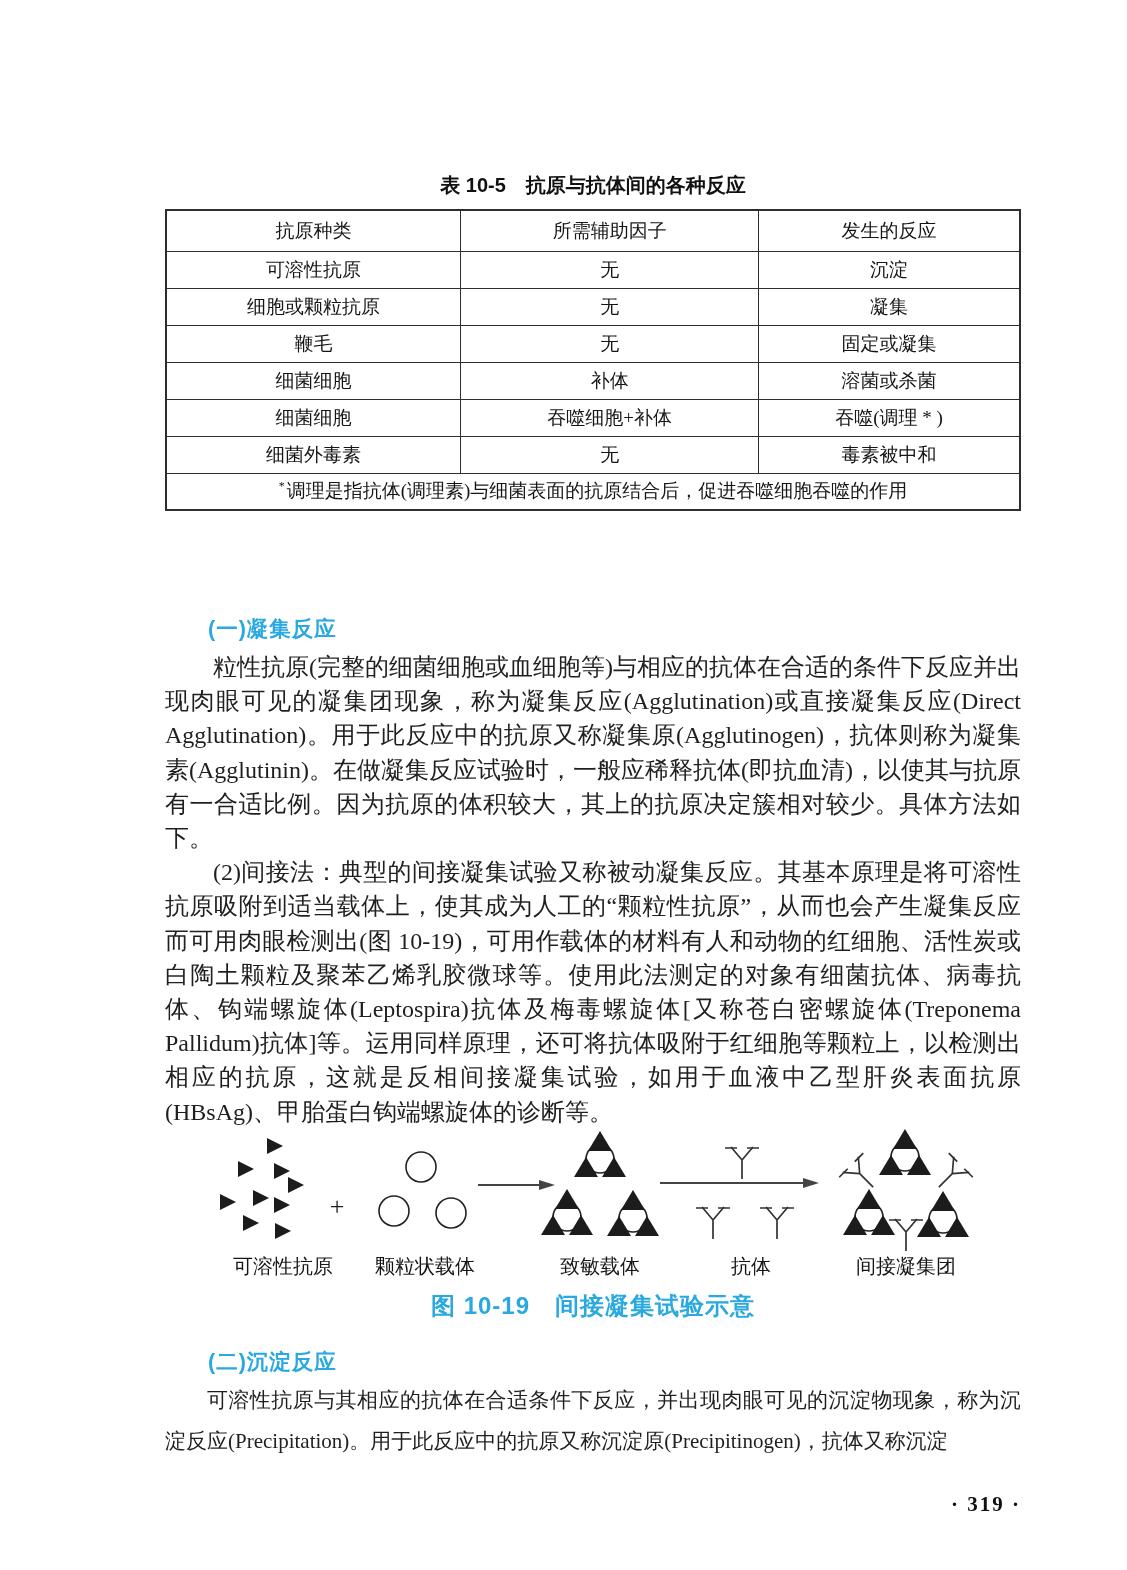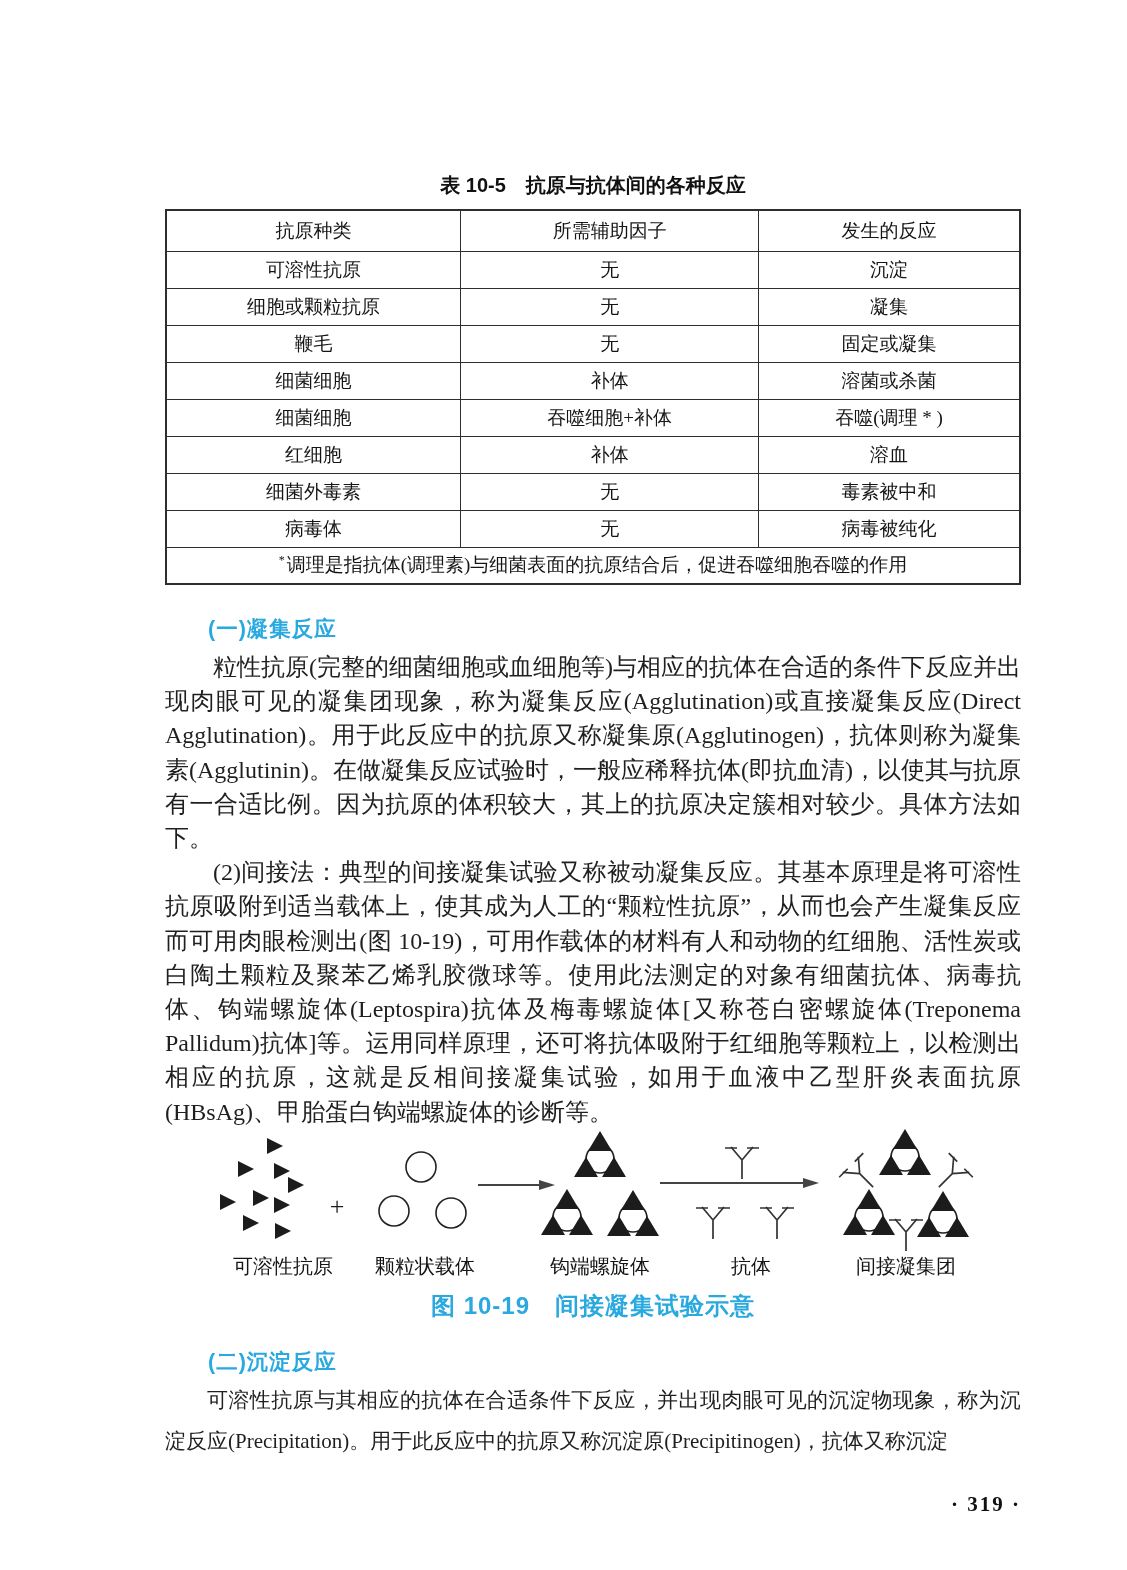--- a/index.html
+++ b/index.html
@@ -103,33 +103,23 @@
         <td>细菌细胞</td>
         <td>补体</td>
         <td>溶菌或杀菌</td>
       </tr>
       <tr>
         <td>细菌细胞</td>
         <td>吞噬细胞+补体</td>
         <td>吞噬(调理 * )</td>
       </tr>
       <tr>
-        <td>红细胞</td>
-        <td>补体</td>
-        <td>溶血</td>
-      </tr>
-      <tr>
         <td>细菌外毒素</td>
         <td>无</td>
         <td>毒素被中和</td>
-      </tr>
-      <tr>
-        <td>病毒体</td>
-        <td>无</td>
-        <td>病毒被纯化</td>
       </tr>
       <tr>
         <td class="footnote-cell" colspan="3"><sup>*</sup><span>调理是指抗体(调理素)与细菌表面的抗原结合后，促进吞噬细胞吞噬的作用</span></td>
       </tr>
     </tbody>
   </table>
 
   <h3 class="sec-heading" id="sec1-heading">(一)凝集反应</h3>
 
   <div class="body-block" id="sec1-body">
@@ -199,21 +189,21 @@
         <use href="#antibody" transform="translate(788,48) rotate(45)"></use>
         <use href="#antibody" transform="translate(741,106)"></use>
         <use href="#scarrier" transform="translate(740,32)"></use>
         <use href="#scarrier" transform="translate(704,92)"></use>
         <use href="#scarrier" transform="translate(778,94)"></use>
       </g>
     </svg>
 
     <span class="fig-label" style="left:118px">可溶性抗原</span>
     <span class="fig-label" style="left:260px">颗粒状载体</span>
-    <span class="fig-label" style="left:435px">钩端螺旋体</span>
+    <span class="fig-label" style="left:435px">致敏载体</span>
     <span class="fig-label" style="left:586px">抗体</span>
     <span class="fig-label" style="left:741px">间接凝集团</span>
 
     <div class="fig-caption">图 10-19　间接凝集试验示意</div>
   </div>
 
   <h3 class="sec-heading" id="sec2-heading">(二)沉淀反应</h3>
 
   <div class="body-block" id="sec2-body">
     <p>可溶性抗原与其相应的抗体在合适条件下反应，并出现肉眼可见的沉淀物现象，称为沉淀反应(Precipitation)。用于此反应中的抗原又称沉淀原(Precipitinogen)，抗体又称沉淀</p>

